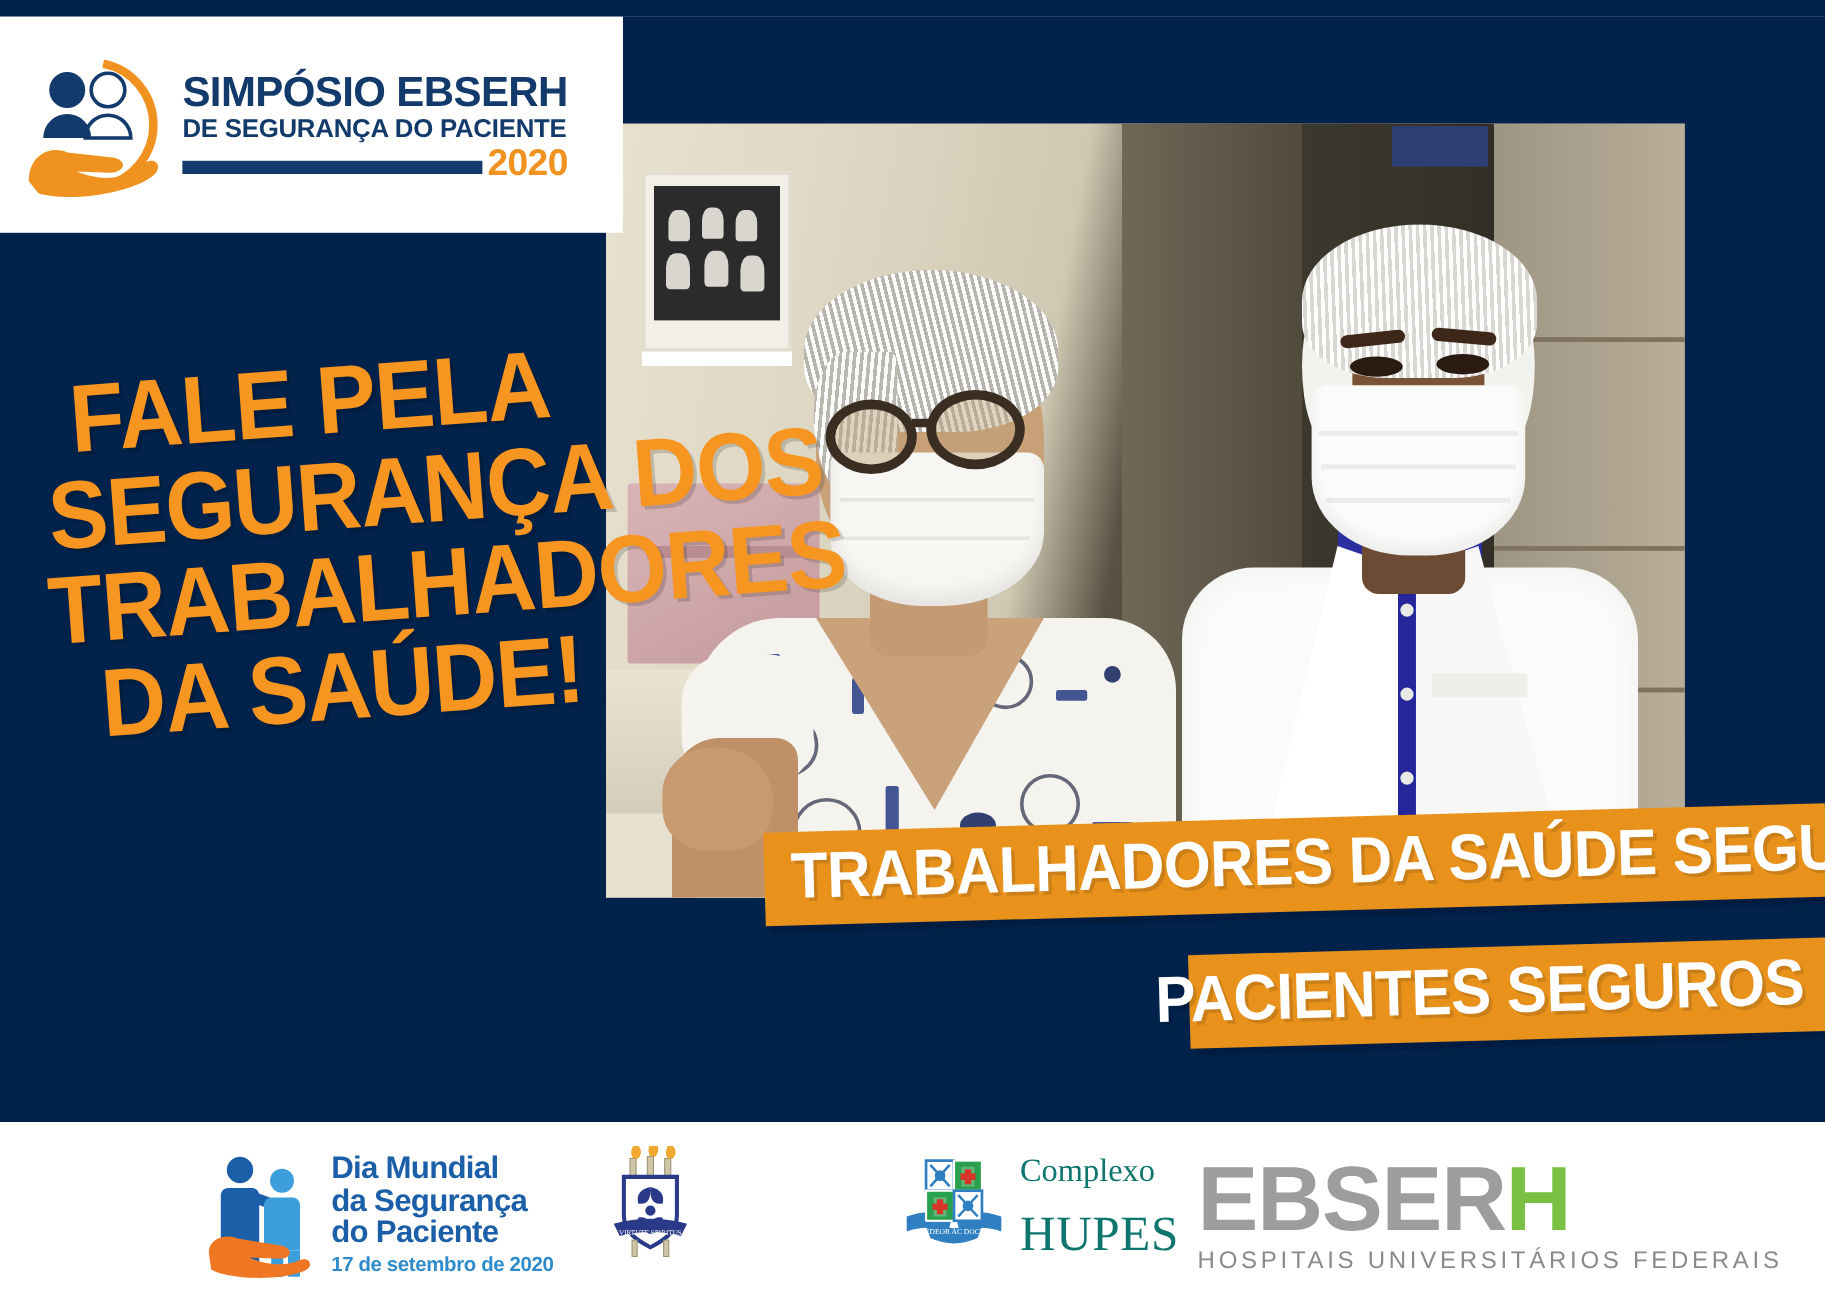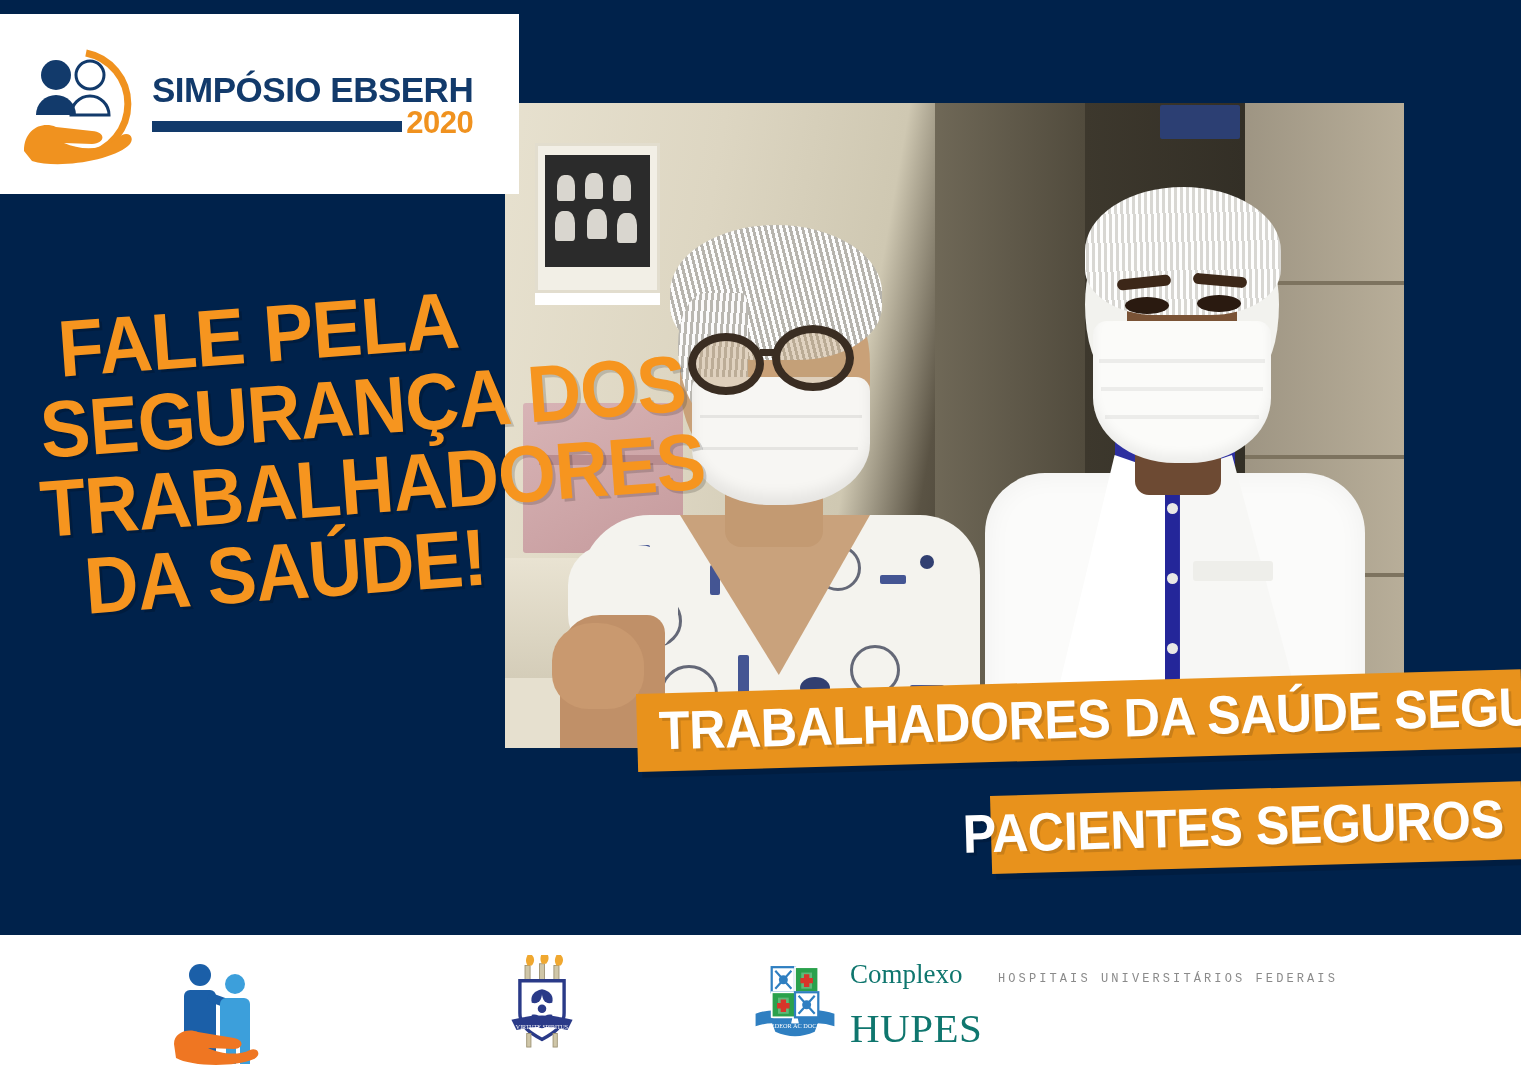--- a/index.html
+++ b/index.html
@@ -143,22 +143,22 @@
   .ufba-text{margin-left:10px;font-family:"Liberation Serif",serif;color:#1a1a1a;
              font-size:23px;line-height:1.28;}
   .f-hupes{position:absolute;left:752px;top:958px;display:flex;align-items:center;}
   .hupes-text{margin-left:12px;font-family:"Liberation Serif",serif;color:#0f766e;line-height:1.05;}
   .hupes-1{font-size:27px;}
   .hupes-2{font-size:41px;letter-spacing:.5px;margin-top:18px;}
   .f-ebserh{position:absolute;left:998px;top:966px;}
   .eb-word{font-size:76px;font-weight:bold;letter-spacing:-1px;line-height:.9;color:#9d9d9d;
            font-family:"Liberation Sans",sans-serif;}
   .eb-word .eb-h{color:#7ac143;}
-  .eb-sub{font-size:12px;color:#8a8a8a;letter-spacing:3.1px;margin-top:6px;
-          font-family:Liberation Mono, monospace;}
+  .eb-sub{font-size:20px;color:#8a8a8a;letter-spacing:3.1px;margin-top:6px;
+          font-family:Liberation Sans, sans-serif;}
 </style>
 </head>
 <body>
 
 <div id="poster">
 
   <div class="navy-top-strip"></div>
   <div class="navy-stage"></div>
 
   <div class="photo">
@@ -272,20 +272,21 @@
         <path d="M18 76 a20 20 0 0 1 40 0 z" fill="#123a6b"></path>
         <circle cx="72" cy="36" r="14" fill="none" stroke="#123a6b" stroke-width="3"></circle>
         <path d="M53 76 a19 19 0 0 1 38 0 z" fill="none" stroke="#123a6b" stroke-width="3"></path>
         <path d="M6 112 C6 90 24 82 38 88 L74 92 C88 93 88 104 74 105 L46 104
                  C60 110 78 112 92 104 L104 96 C112 92 118 100 110 107
                  C92 122 40 130 14 122 Z" fill="#f0921f"></path>
       </svg>
     </div>
     <div class="logo-text">
       <div class="logo-l1">SIMPÓSIO EBSERH</div>
+      <div class="logo-l2">DE SEGURANÇA DO PACIENTE</div>
       <div class="logo-l3">
         <div class="logo-rule"></div>
         <div class="logo-year">2020</div>
       </div>
     </div>
   </div>
 
   <div class="f-rule"></div>
   <div class="footer"></div>
 
@@ -298,20 +299,26 @@
         <path d="M18 78 h11 v22 h-11 z" fill="#1b5fa8"></path>
         <path d="M33 78 h11 v22 h-11 z" fill="#1b5fa8"></path>
         <circle cx="63" cy="26" r="10" fill="#3c9fdb"></circle>
         <path d="M54 40 h18 a6 6 0 0 1 6 6 v38 h-30 v-38 a6 6 0 0 1 6 -6 z" fill="#3c9fdb"></path>
         <path d="M54 84 h10 v22 h-10 z" fill="#3c9fdb"></path>
         <path d="M68 84 h10 v22 h-10 z" fill="#3c9fdb"></path>
         <path d="M2 86 C2 74 16 70 26 74 L62 80 C72 82 72 90 62 91 L36 90
                  C48 96 66 98 78 92 C86 89 90 97 82 101 C60 110 18 108 4 100 Z" fill="#ef7622"></path>
       </svg>
     </div>
+    <div class="wsp-text">
+      <div class="wsp-l">Dia Mundial</div>
+      <div class="wsp-l">da Segurança</div>
+      <div class="wsp-l">do Paciente</div>
+      <div class="wsp-date">17 de setembro de 2020</div>
+    </div>
   </div>
 
   <div class="f-ufba">
     <div>
       <svg viewBox="0 0 80 110" width="68" height="94">
         <g fill="#cfc6a8" stroke="#9a8f70" stroke-width="1">
           <rect x="20" y="12" width="6" height="22"></rect>
           <rect x="37" y="10" width="6" height="24"></rect>
           <rect x="54" y="12" width="6" height="22"></rect>
         </g>
@@ -363,16 +370,17 @@
         <text x="48" y="78" font-size="7" fill="#ffffff" text-anchor="middle" font-family="Liberation Serif, serif">MEDEOR AC DOCEO</text>
       </svg>
     </div>
     <div class="hupes-text">
       <div class="hupes-1">Complexo</div>
       <div class="hupes-2">HUPES</div>
     </div>
   </div>
 
   <div class="f-ebserh">
+    <div class="eb-word"><span>EBSER</span><span class="eb-h">H</span></div>
     <div class="eb-sub">HOSPITAIS UNIVERSITÁRIOS FEDERAIS</div>
   </div>
 
 </div>
 
 </body></html>

